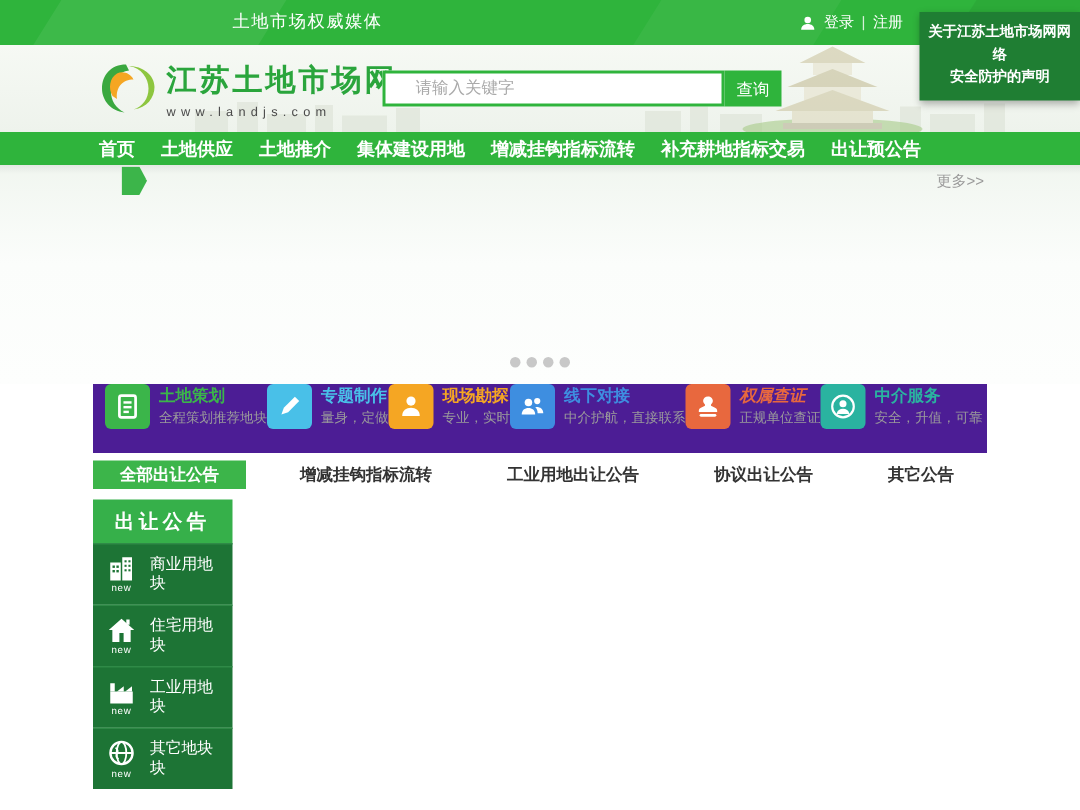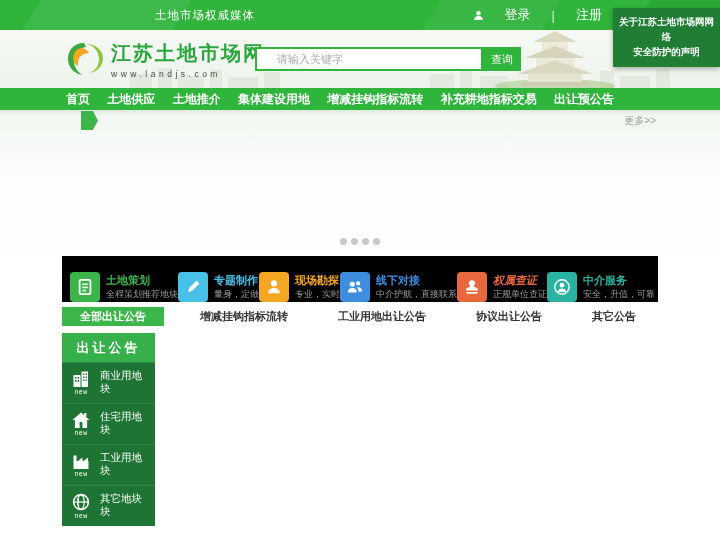--- a/index.html
+++ b/index.html
@@ -6,21 +6,21 @@
   body { font-family:"Liberation Sans","DejaVu Sans",sans-serif; background:#fff; }
   #page { position:relative; width:720px; height:540px; overflow:hidden; background:#fff; }
 
   
   .topbar { position:absolute; left:0; top:0; width:720px; height:30px; background:#2fb43c; overflow:hidden; }
   .topbar .stripe1,.topbar .stripe2,.topbar .stripe3 { position:absolute; top:-5px; height:45px; transform:skewX(-32deg); background:rgba(255,255,255,0.07); }
   .topbar .stripe1 { left:30px; width:150px; }
   .topbar .stripe2 { left:430px; width:120px; background:rgba(255,255,255,0.05); }
   .topbar .stripe3 { left:640px; width:90px; background:rgba(0,0,0,0.05); }
   .tagline { position:absolute; left:155px; top:0; line-height:30px; color:#fff; font-size:11.5px; letter-spacing:1px; }
-  .login-area { position:absolute; right:118px; top:0; height:30px; display:flex; align-items:center; gap:21px; color:#fff; font-size:13px; cursor:pointer; }
+  .login-area { position:absolute; right:118px; top:0; height:30px; display:flex; align-items:center; gap:5px; color:#fff; font-size:10px; cursor:pointer; }
   .login-area .sep { opacity:.8; }
 
   
   .notice { position:absolute; right:0; top:8px; width:107px; background:#1f7e33; color:#fff; z-index:20; text-align:center; padding:7px 2px; box-shadow:0 2px 5px rgba(0,0,0,.3); cursor:pointer;font-family:Liberation Serif, serif; }
   .notice div { font-size:9.5px; font-weight:bold; line-height:15px; }
 
   
   .header { position:absolute; left:0; top:30px; width:720px; height:58px; background:linear-gradient(180deg,#f6f9f4,#eef3ec); overflow:hidden; }
   .skyline { position:absolute; left:130px; bottom:0; opacity:.7; }
   .pagoda { position:absolute; left:470px; top:0; opacity:.6; }
@@ -39,36 +39,36 @@
 
   
   .banner { position:absolute; left:0; top:110px; width:720px; height:146px; background:linear-gradient(180deg,#f1f6f0 0%,#fbfdfb 45%,#fdfefd 100%); }
   .banner::before { content:""; position:absolute; left:0; top:0; width:100%; height:6px; background:linear-gradient(180deg,rgba(0,0,0,.06),transparent); }
   .news-tag { position:absolute; left:62px; top:1px; width:16px; height:19px; background:#3cb54a; clip-path:polygon(0 0,70% 0,100% 50%,70% 100%,0 100%); color:#fff; font-size:8px; line-height:9px; padding:1px 0 0 16px; width:17px; word-break:break-all; cursor:pointer;margin-left:19px; }
   .more-link { position:absolute; right:64px; top:4px; font-size:10px; color:#9a9a9a; cursor:pointer; }
   .dots { position:absolute; left:50%; top:128px; transform:translateX(-50%); display:flex; gap:4px; }
   .dots span { width:7px; height:7px; border-radius:50%; background:#c8c8c8; }
 
   
-  .services { position:absolute; left:62px; top:256px; width:596px; height:46px; background:#000000; display:flex; align-items:flex-end; justify-content:space-between; padding:0 8px; }
+  .services { position:absolute; left:62px; top:256px; width:596px; height:46px; background:#4c1d95; display:flex; align-items:flex-start; justify-content:space-between; padding:0 8px; }
   .svc { display:flex; align-items:center; gap:6px; cursor:pointer; text-decoration:none; }
   .svc-icon { width:30px; height:30px; border-radius:4px; display:flex; align-items:center; justify-content:center; flex:0 0 auto; }
   .svc-text { display:flex; flex-direction:column; }
   .svc-title { font-size:11px; font-weight:bold; line-height:13px; }
   .svc-sub { font-size:9px; color:#9b9b9b; line-height:11px; margin-top:2px; white-space:nowrap; }
 
   
   .tabs { position:absolute; left:62px; top:307px; width:596px; height:19px; background:#fff; display:flex; align-items:stretch; }
   .tab { display:flex; align-items:center; padding:0 14px; font-size:11px; font-weight:bold; color:#333; cursor:pointer; margin-left:22px; }
   .tab.active { background:#3cb54a; color:#fff; padding:0 18px; margin-left:0; }
 
   
   .sidebar { position:absolute; left:62px; top:333px; width:93px; }
   .sb-header { height:29px; background:#36b04a; color:#fff; font-size:13px; font-weight:bold; letter-spacing:3px; display:flex; align-items:center; justify-content:center; }
-  .sb-item { height:41px; background:#1d7435; border-top:1px solid #2f8a47; display:flex; align-items:center; padding:0 5px; gap:5px; cursor:pointer;font-family:Liberation Mono, monospace; }
+  .sb-item { height:41px; background:#1d7435; border-top:1px solid #2f8a47; display:flex; align-items:center; padding:0 5px; gap:5px; cursor:pointer; }
   .sb-item:first-of-type { border-top:2px solid #fff; }
   .sb-ic { width:28px; display:flex; flex-direction:column; align-items:center; flex:0 0 auto; }
   .sb-new { font-size:6.5px; color:#fff; line-height:7px; margin-top:1px; letter-spacing:.5px; }
   .sb-label { font-size:10.5px; color:#fff; line-height:13px; width:46px; word-break:break-all; }
 </style>
 </head>
 <body>
 
 <div id="page">
 

